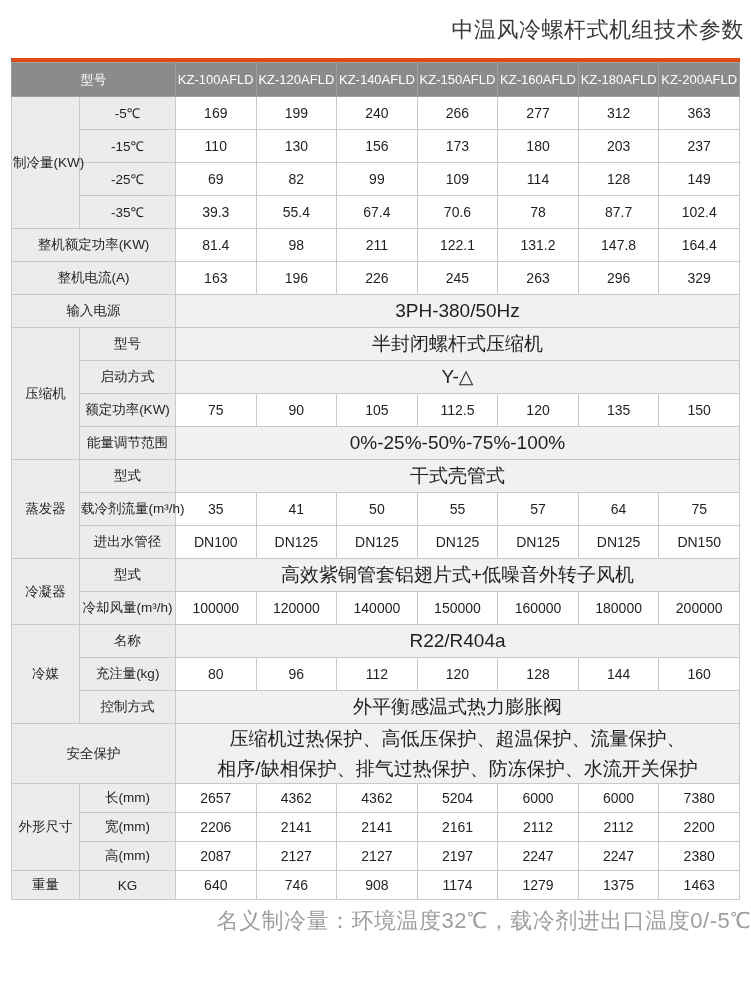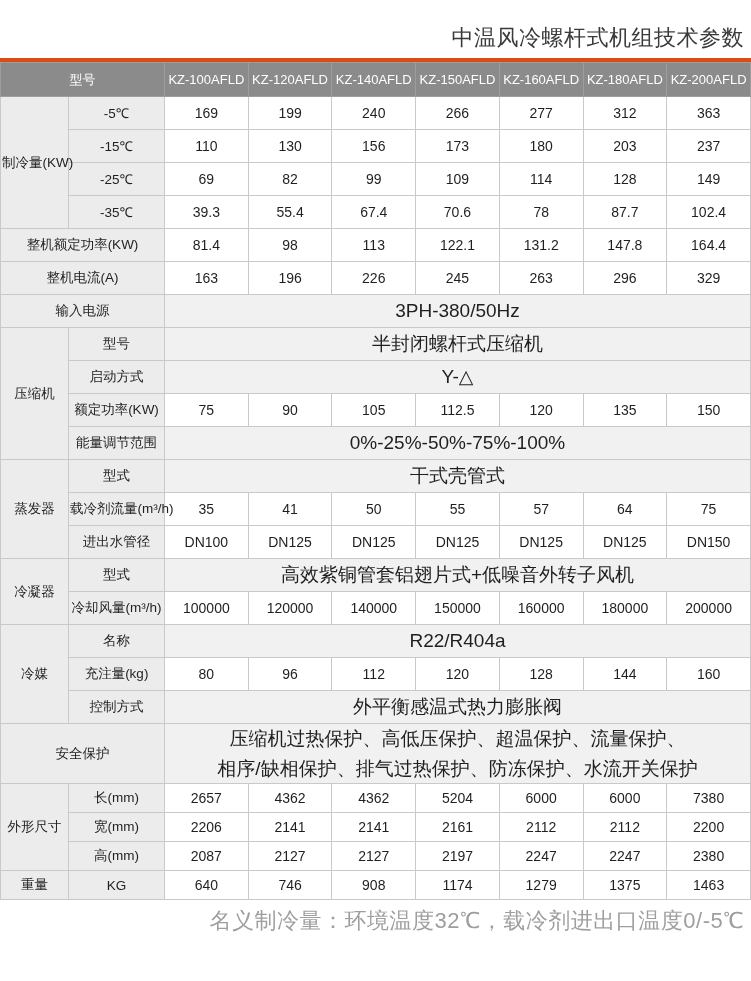--- a/index.html
+++ b/index.html
@@ -3,46 +3,46 @@
 <meta charset="utf-8">
 <style>
   html,body{margin:0;padding:0;background:#ffffff;}
   .page{
     width:751px;height:981px;background:#ffffff;overflow:hidden;
     font-family:"Liberation Sans",sans-serif;
     box-sizing:border-box;
   }
   .title-area{
     height:58px;display:flex;align-items:flex-end;justify-content:flex-end;
-    padding:0 7px;box-sizing:border-box;
+    padding:8px 7px;box-sizing:border-box;
   }
   .page-title{
     font-size:22px;color:#3a3a3a;font-weight:500;letter-spacing:.5px;
     line-height:1;padding-bottom:9px;
   }
-  .table-wrap{margin:0 0;}
+  .table-wrap{margin:0 11px;}
   .accent-bar{height:4px;background:#dc4a16;}
   table.spec{
     width:100%;border-collapse:collapse;table-layout:fixed;
   }
   table.spec th, table.spec td{
     border:1px solid #c9c9c9;text-align:center;vertical-align:middle;
     padding:0 1px;color:#1f1f1f;font-weight:400;overflow:visible;
   }
   table.spec thead tr{height:34px;}
   table.spec tbody tr{height:33px;}
   table.spec th{
     background:#8b8b8b;color:#ffffff;font-size:13px;
     border-color:#9d9d9d;white-space:nowrap;
   }
   td.label{background:#ececec;font-size:13.5px;white-space:nowrap;}
   td.value{background:#ffffff;font-size:14px;}
   td.merged{background:#f1f1f1;font-size:19px;line-height:1.55;}
   .footnote{
-    margin-top:7px;padding-right:7px;text-align:right;
+    margin-top:7px;text-align:right;
     color:#9e9e9e;font-size:22px;line-height:27px;letter-spacing:.5px;
   }
 </style>
 </head>
 <body>
 
 <div class="page">
   <div class="title-area">
     <div class="page-title">中温风冷螺杆式机组技术参数</div>
   </div>
@@ -111,21 +111,21 @@
             <td class="value">67.4</td>
             <td class="value">70.6</td>
             <td class="value">78</td>
             <td class="value">87.7</td>
             <td class="value">102.4</td>
           </tr>
           <tr>
             <td colspan="2" class="label">整机额定功率(KW)</td>
             <td class="value">81.4</td>
             <td class="value">98</td>
-            <td class="value">113</td>
+            <td class="value">211</td>
             <td class="value">122.1</td>
             <td class="value">131.2</td>
             <td class="value">147.8</td>
             <td class="value">164.4</td>
           </tr>
           <tr>
             <td colspan="2" class="label">整机电流(A)</td>
             <td class="value">163</td>
             <td class="value">196</td>
             <td class="value">226</td>

